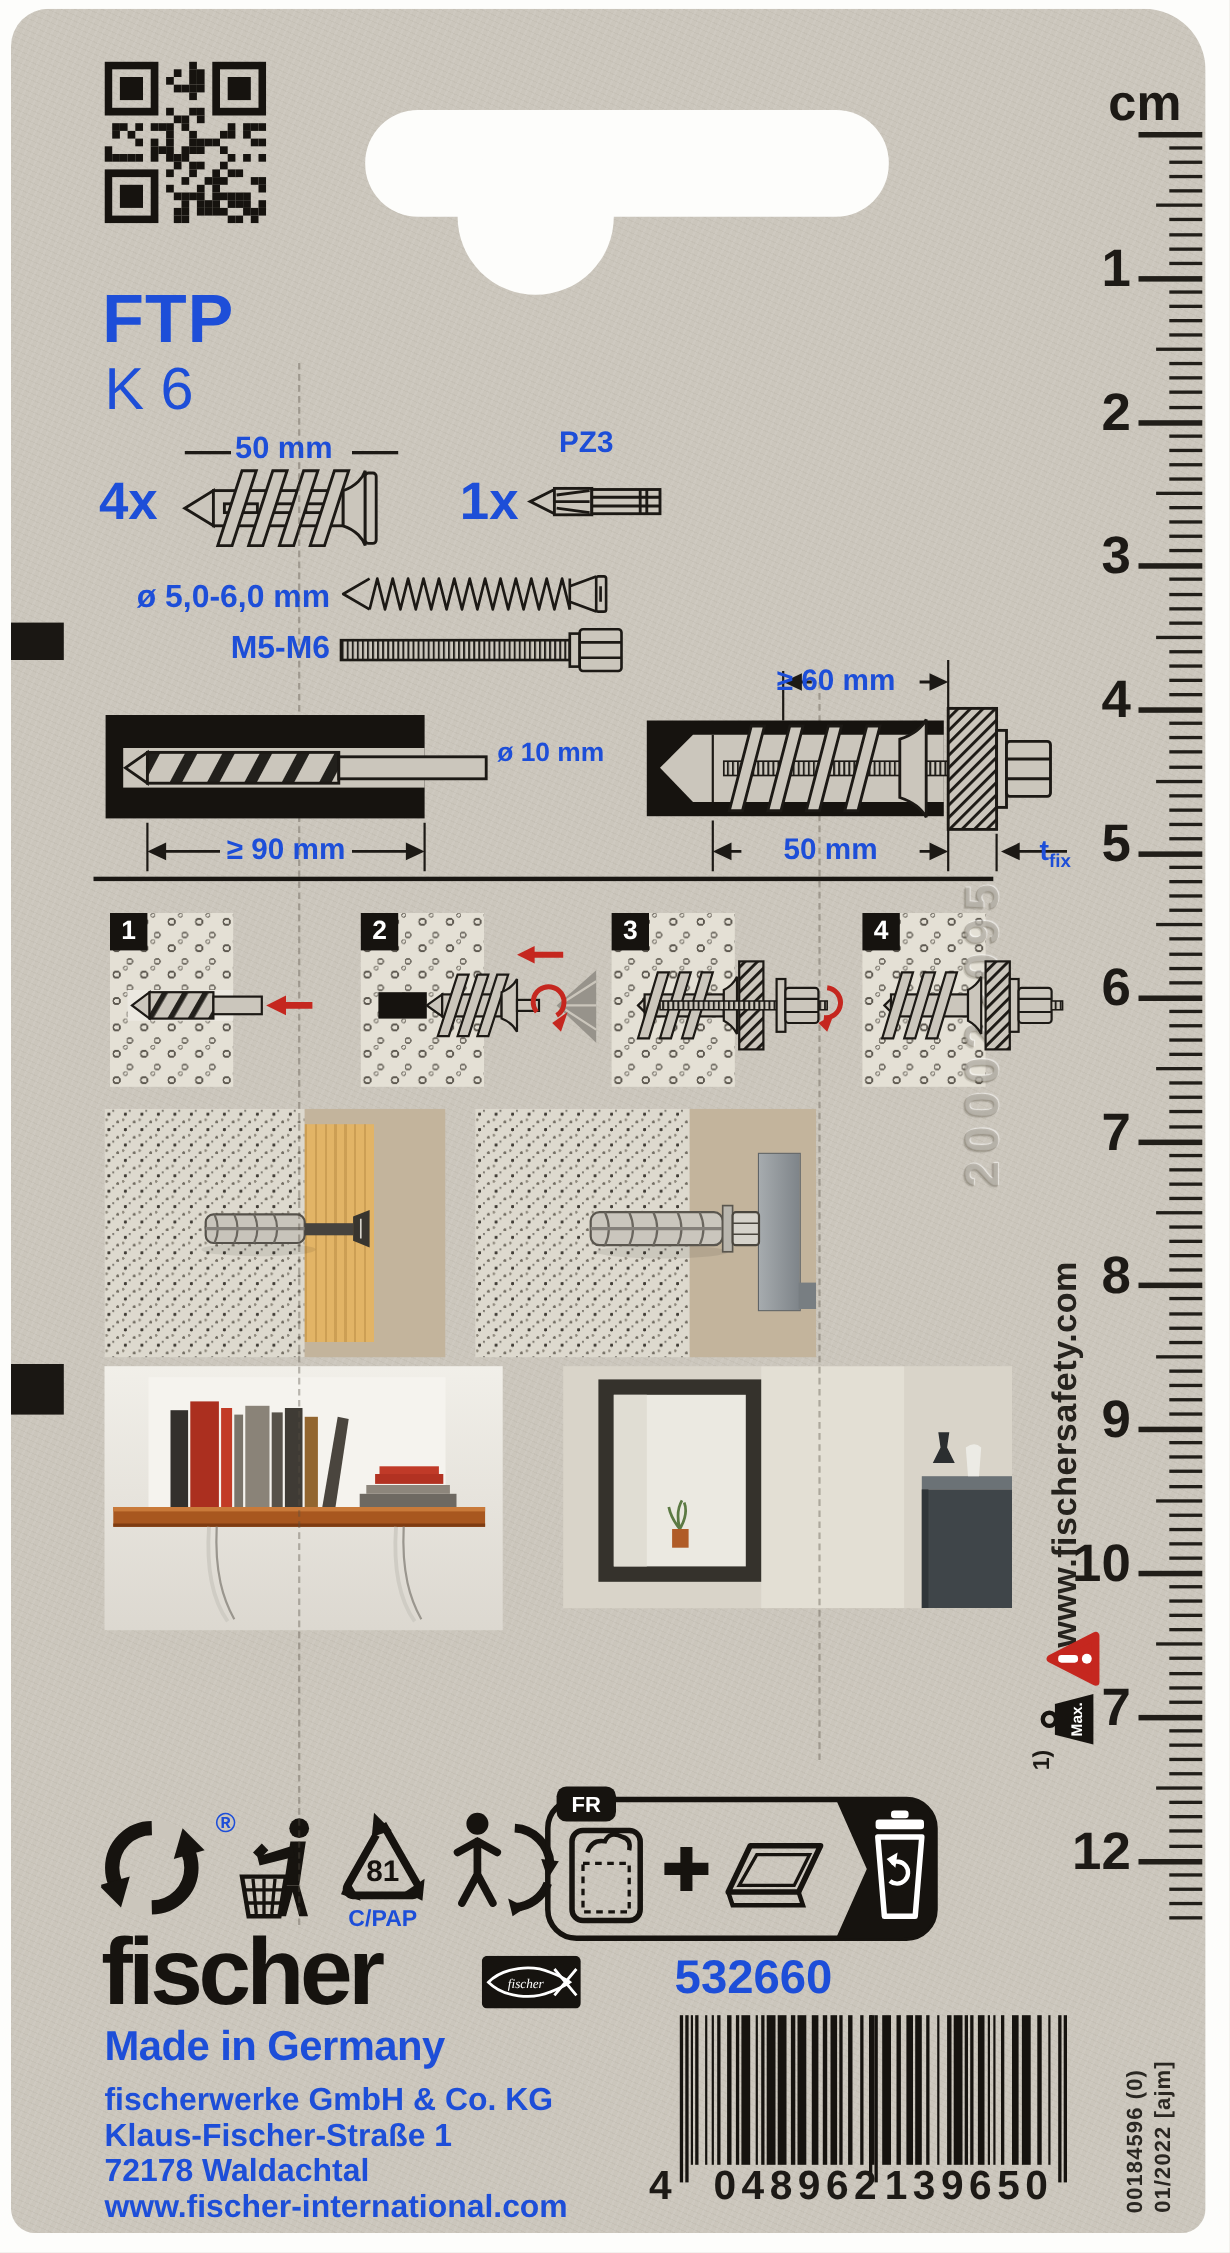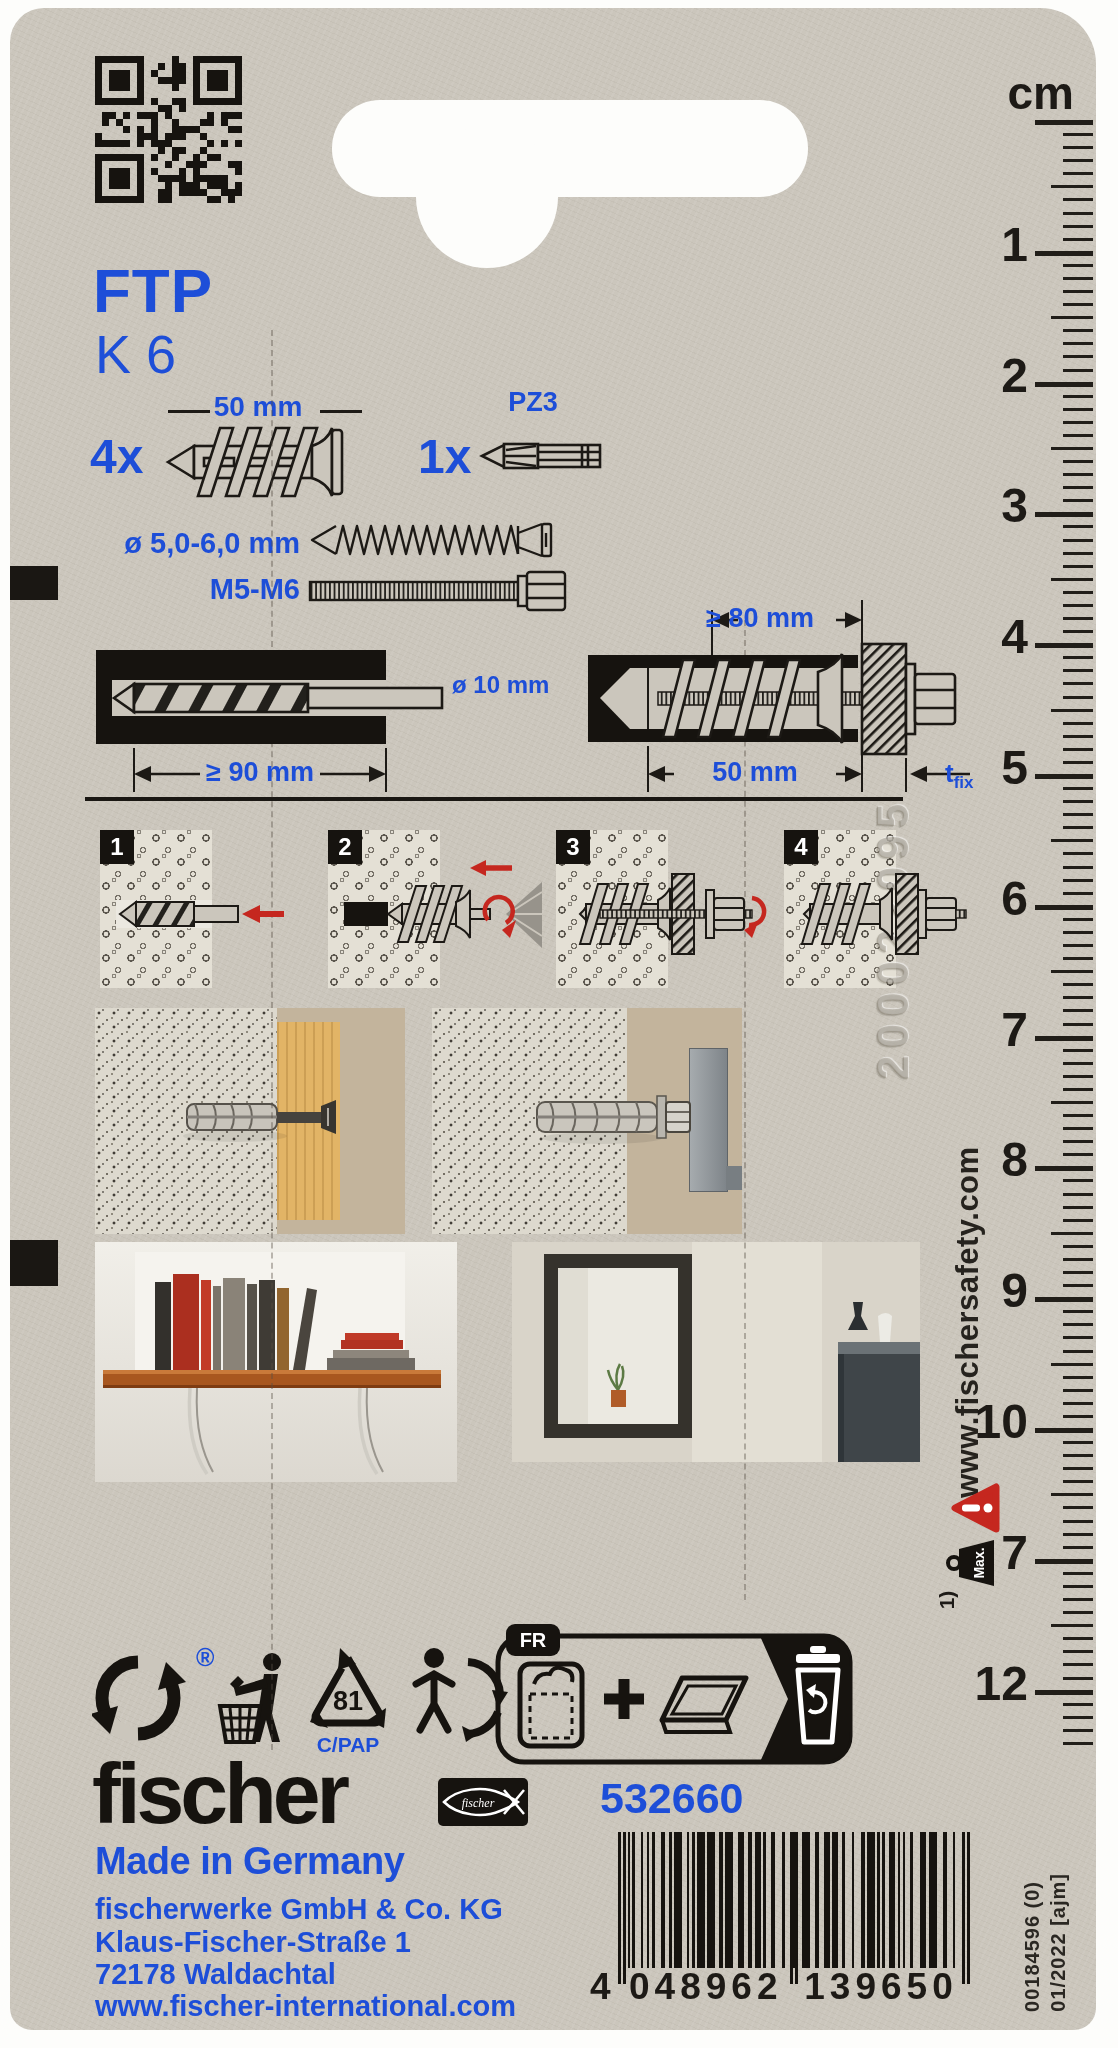--- a/index.html
+++ b/index.html
@@ -86,31 +86,31 @@
   #cm{position:absolute;right:44px;top:66px;font-size:46px;font-weight:700;}
   #greendot{position:absolute;left:92px;top:1650px;width:96px;height:96px;}
   #reg{left:196px;top:1644px;font-size:25px;}
   #tidy{position:absolute;left:214px;top:1648px;width:84px;height:100px;}
   #tri81{position:absolute;left:298px;top:1644px;width:100px;height:92px;}
   #cpap{left:298px;top:1734px;width:100px;text-align:center;font-size:21px;}
   #triman{position:absolute;left:404px;top:1646px;width:106px;height:100px;}
   #frbox{position:absolute;left:492px;top:1620px;width:392px;height:152px;}
   #brand{left:92px;top:1748px;font-size:86px;letter-spacing:-4px;color:#16130f;}
   #fishbox{position:absolute;left:438px;top:1778px;width:90px;height:48px;}
-  #artnum{left:600px;top:1776px;width:170px;font-size:43px;}
+  #artnum{left:600px;top:1776px;width:170px;text-align:center;font-size:43px;}
   #made{left:95px;top:1842px;font-size:38px;letter-spacing:-.5px;}
   #company{left:95px;top:1894px;font-size:29px;}
   #street{left:95px;top:1927px;font-size:29px;}
   #city{left:95px;top:1959px;font-size:29px;}
   #web{left:95px;top:1991px;font-size:29px;}
   #barcode{position:absolute;left:618px;top:1832px;width:352px;height:180px;}
   #barcode .bar{position:absolute;top:0;height:136px;background:#16130f;display:block;}
   #barcode .guard{position:absolute;top:0;width:3px;height:152px;background:#16130f;}
   .ean{position:absolute;top:134px;font-size:37px;font-weight:700;letter-spacing:5px;}
-  #ean0{left:-28px;} #ean1{left:11px;width:158px;text-align:left;} #ean2{left:184px;width:158px;text-align:center;}
+  #ean0{left:-28px;} #ean1{left:26px;width:158px;text-align:right;} #ean2{left:184px;width:158px;text-align:center;}
   .vref{position:absolute;writing-mode:vertical-rl;transform:rotate(180deg);font-size:20px;font-weight:700;
         color:#2a2722;bottom:36px;letter-spacing:1px;}
   #ref1{right:74px;} #ref2{right:48px;}
   svg{display:block;}
 </style>
 </head>
 <body>
 
 <svg width="0" height="0" style="position:absolute">
   <defs>
@@ -348,21 +348,21 @@
   <rect x="328" y="68" width="9" height="70" fill="#cbc6bc"></rect>
   <rect x="337" y="78" width="40" height="50" rx="3" fill="#cbc6bc"></rect>
   <path d="M337 94 H377 M337 112 H377"></path>
   <path d="M70 150 V196 M328 162 V196" stroke-width="2"></path>
   <path d="M82 178 H96 M258 178 H272"></path>
   <polygon points="70,178 87,170 87,186" fill="#1c1915" stroke="none"></polygon>
   <polygon points="284,178 267,170 267,186" fill="#1c1915" stroke="none"></polygon>
   <path d="M348 178 H392"></path>
   <polygon points="332,178 349,170 349,186" fill="#1c1915" stroke="none"></polygon>
 </svg>
-<div id="d40" class="lbl">≥ 80 mm</div>
+<div id="d40" class="lbl">≥ 60 mm</div>
 <div id="d50b" class="lbl">50 mm</div>
 <div id="tfix" class="lbl"><span>t</span><sub>fix</sub></div>
 
 <div id="divider"></div>
 
 <div id="s1" class="step">
   <div class="blk speckle"></div>
   <div class="badge">1</div>
   <svg class="stepart" viewBox="0 0 216 172" fill="none" stroke="#1c1915" stroke-width="2">
     <rect x="16" y="76" width="96" height="28" fill="#ebe8e0" stroke="none"></rect>

